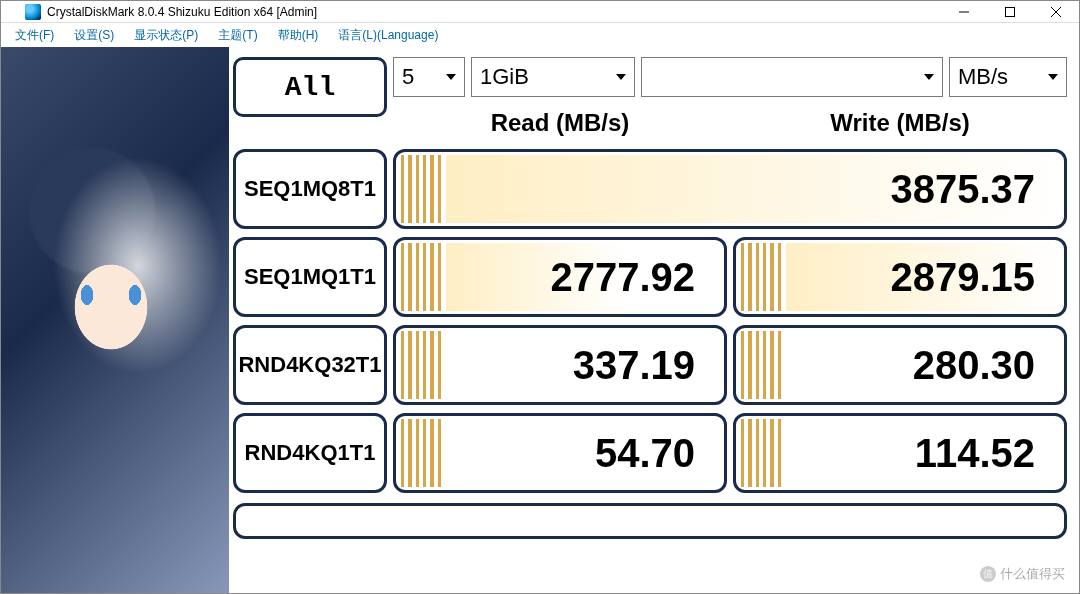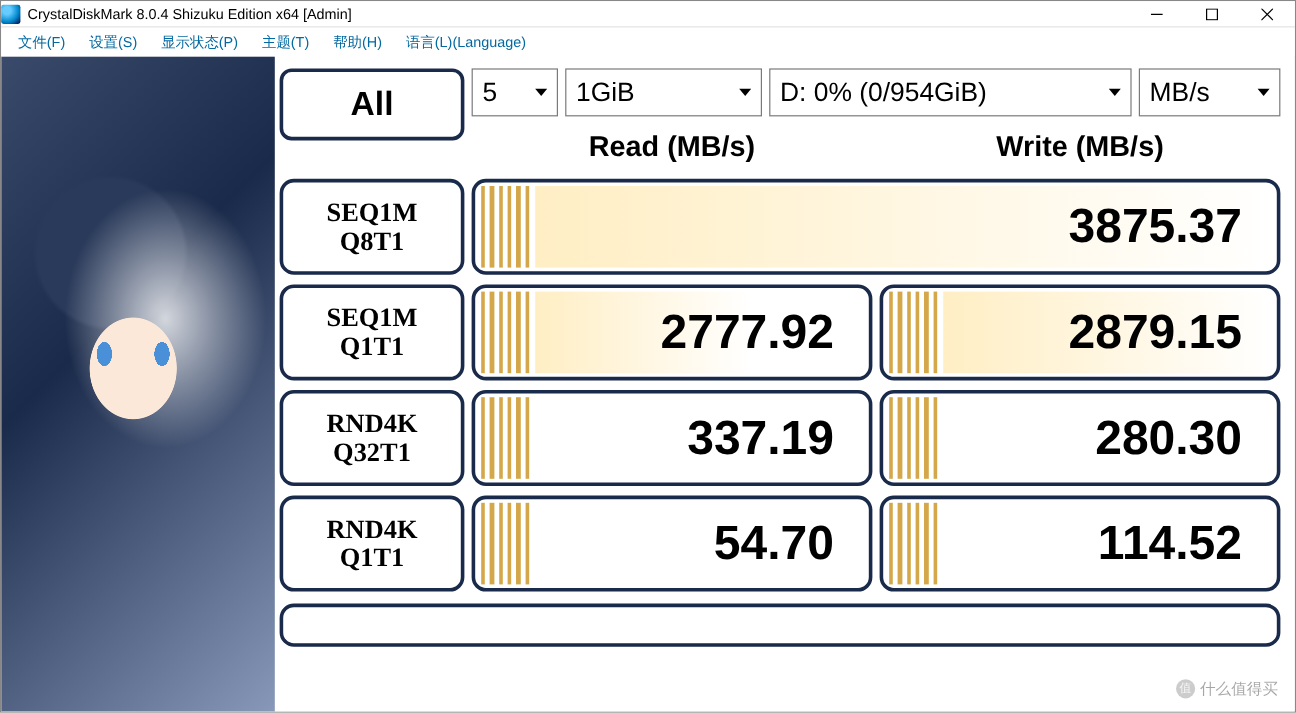--- a/index.html
+++ b/index.html
@@ -7,21 +7,21 @@
   .window {
     width: 1080px; height: 594px;
     background: #fff;
     border: 1px solid #888;
     display: flex; flex-direction: column;
     position: relative;
   }
   .titlebar {
     height: 22px; display: flex; align-items: center;
     background: #fff; border-bottom: 1px solid #ddd;
-    padding-left: 0;
+    padding-left: 24px;
   }
   .titlebar .icon {
     width: 16px; height: 16px; margin-right: 6px;
     background: radial-gradient(circle at 30% 30%, #6cf 20%, #08c 60%, #004 100%);
     border-radius: 2px;
   }
   .titlebar .title { font-size: 12px; color: #000; flex: 1; }
   .winbtns { display: flex; }
   .winbtn {
     width: 46px; height: 30px; display: flex; align-items: center; justify-content: center;
@@ -59,21 +59,21 @@
     background: #fff;
     display: flex; flex-direction: column;
     gap: 8px;
   }
   .toprow { display: flex; gap: 6px; align-items: stretch; height: 60px; }
   .all-btn {
     width: 154px; height: 60px;
     border: 3px solid #1a2a4a; border-radius: 10px;
     background: #fff;
     display: flex; align-items: center; justify-content: center;
-    font-size: 28px; font-weight: 700; color: #000; cursor: default;
+    font-size: 28px; font-weight: 700; color: #000; cursor: default; font-family: Liberation Mono, monospace;
   }
   .dropdowns {
     flex: 1; display: flex; gap: 6px; height: 40px; align-self: flex-start;
   }
   .dd {
     height: 40px; border: 1px solid #7a7a7a; background: #fff;
     display: flex; align-items: center; padding: 0 8px;
     font-size: 22px; color: #000; cursor: default;
     position: relative;
   }
@@ -90,25 +90,24 @@
     display: flex; gap: 6px; height: 36px; align-items: center;
     margin-top: -20px;
   }
   .headerrow .spacer { width: 154px; }
   .hdr {
     flex: 1; text-align: center; font-size: 24px; font-weight: 700; color: #000;
   }
   .benchrow { display: flex; gap: 6px; height: 80px; }
   .label-btn {
     width: 154px; border: 3px solid #1a2a4a; border-radius: 12px;
-    background: #fff; display: flex; flex-direction: column;
+    background: #fff; display: flex; flex-direction: row;
     align-items: center; justify-content: center;
     font-size: 22px; font-weight: 700; color: #000; line-height: 1.1;
     cursor: default;
-    font-family: Liberation Serif, serif;
   }
   .cell {
     flex: 1; border: 3px solid #1a2a4a; border-radius: 12px;
     position: relative; display: flex; align-items: center; justify-content: flex-end;
     padding-right: 29px; overflow: hidden;
     background: #fff;
   }
   .stripes {
     position: absolute; left: 3px; top: 3px; bottom: 3px; width: 44px;
     display: flex; gap: 4px; padding: 0 2px;
@@ -188,21 +187,20 @@
         <div class="dropdowns">
           <div class="dd runs">
             <span>5</span>
             <span class="chev"></span>
           </div>
           <div class="dd size">
             <span>1GiB</span>
             <span class="chev"></span>
           </div>
           <div class="dd drive">
-            <span>D: 0% (0/954GiB)</span>
             <span class="chev"></span>
           </div>
           <div class="dd unit">
             <span>MB/s</span>
             <span class="chev"></span>
           </div>
         </div>
       </div>
 
       <div class="headerrow">

